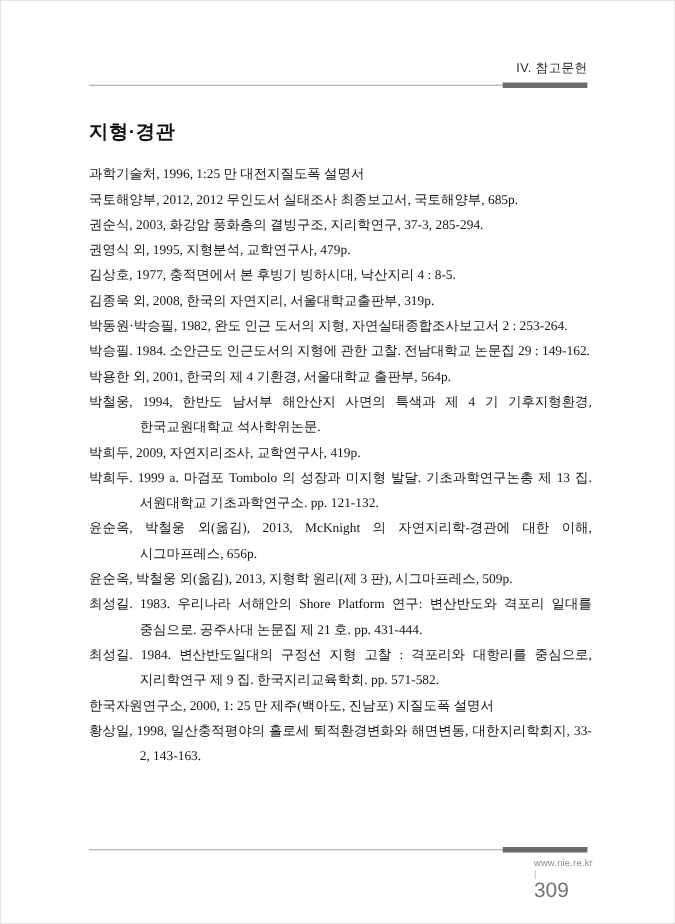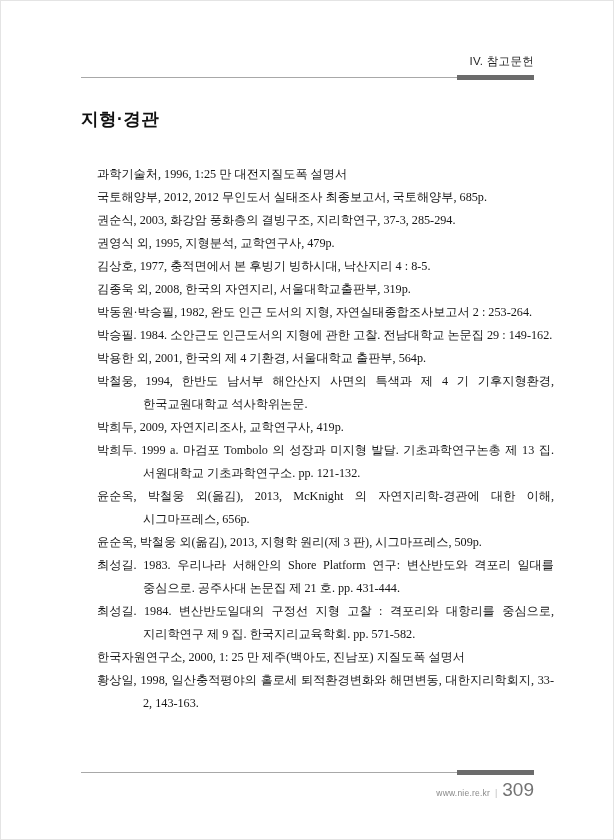--- a/index.html
+++ b/index.html
@@ -55,21 +55,21 @@
     color: #111111;
     letter-spacing: 0.5px;
   }
 
   
   .references {
     position: absolute;
     top: 146px;
     left: 80px;
     width: 457px;
-    margin: 16px;
+    margin: 0;
     padding: 0;
     list-style: none;
   }
   .ref {
     font-size: 12.2px;
     line-height: 23px;
     color: #161616;
     text-align: justify;
     padding-left: 46px;
     text-indent: -46px;
@@ -77,20 +77,21 @@
   }
 
   
   .footer-info {
     position: absolute;
     top: 778px;
     right: 79px;
     display: flex;
     align-items: baseline;
     font-family: "Liberation Sans", "DejaVu Sans", sans-serif;
+    flex-direction: column;
   }
   .site-url {
     font-size: 8.5px;
     color: #8a8a8a;
     letter-spacing: 0.2px;
   }
   .footer-sep {
     font-size: 9px;
     color: #bdbdbd;
     margin: 0 5px;

